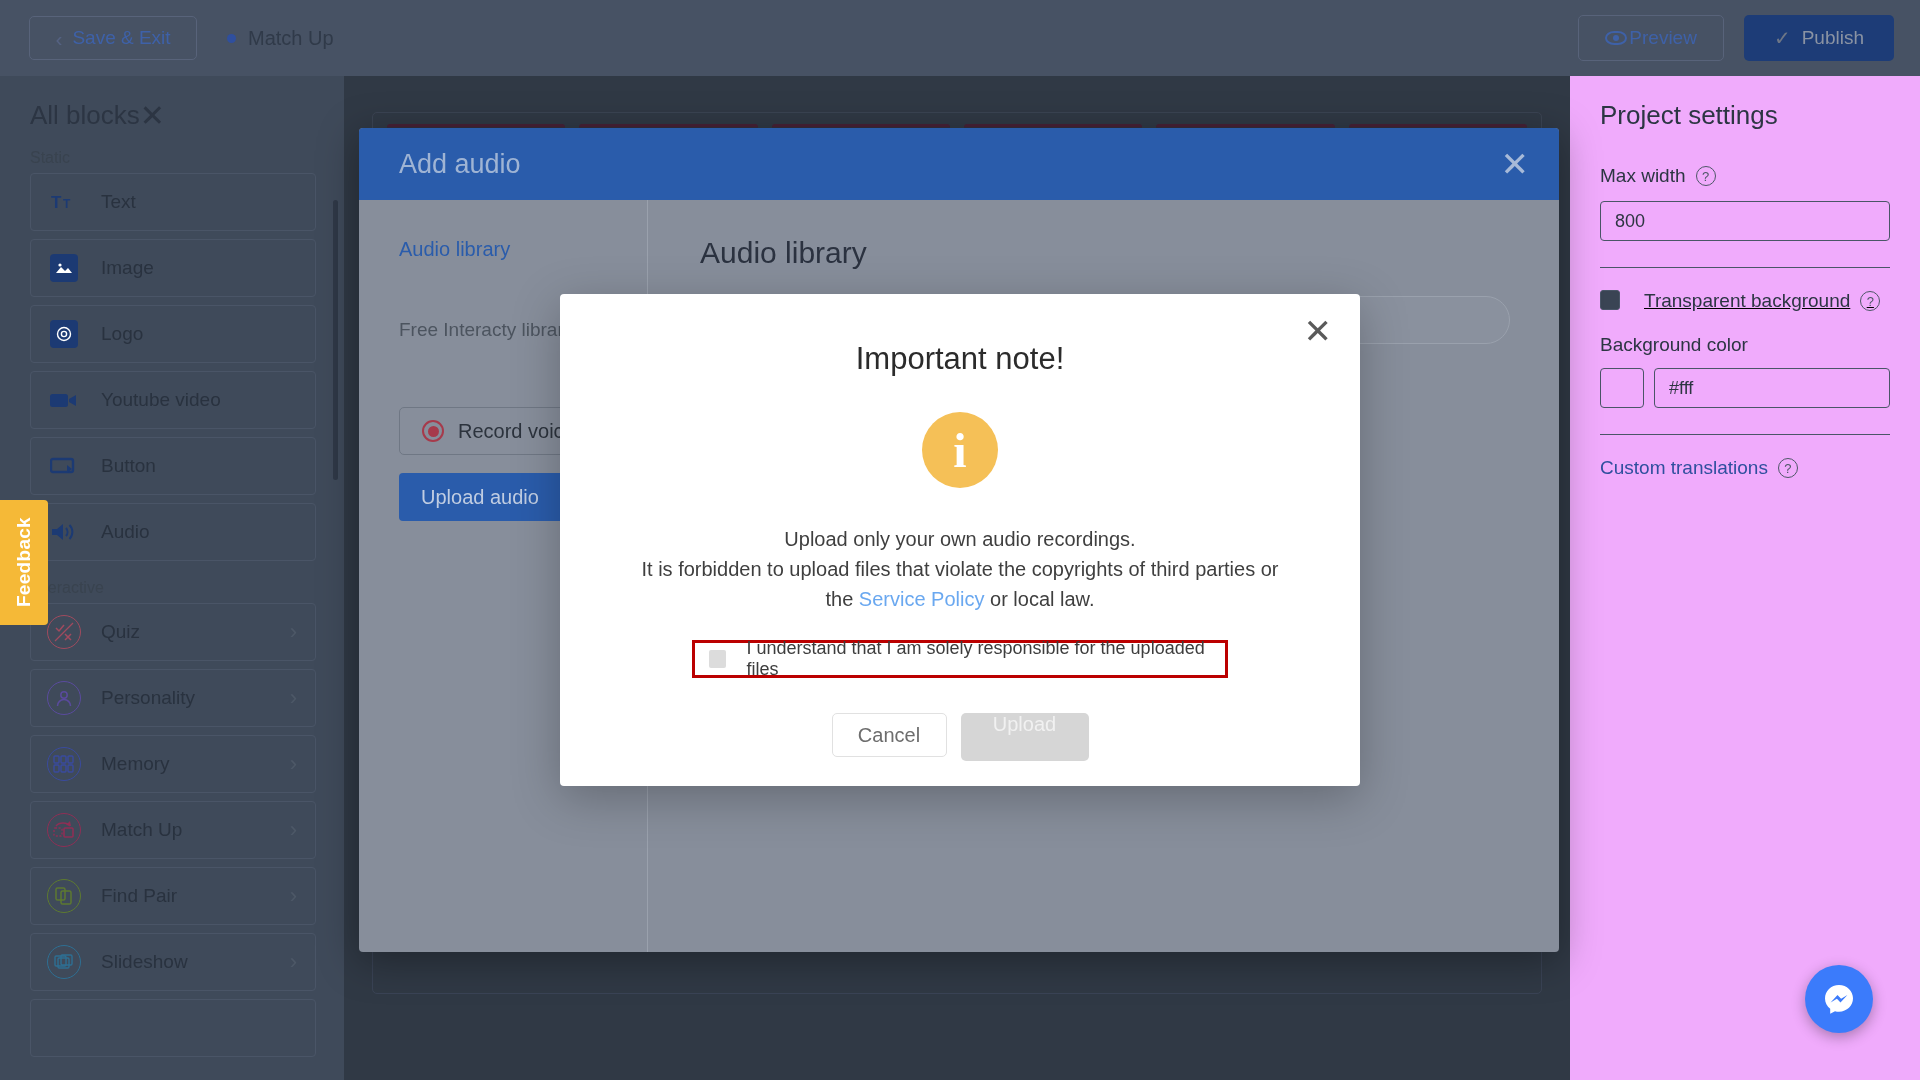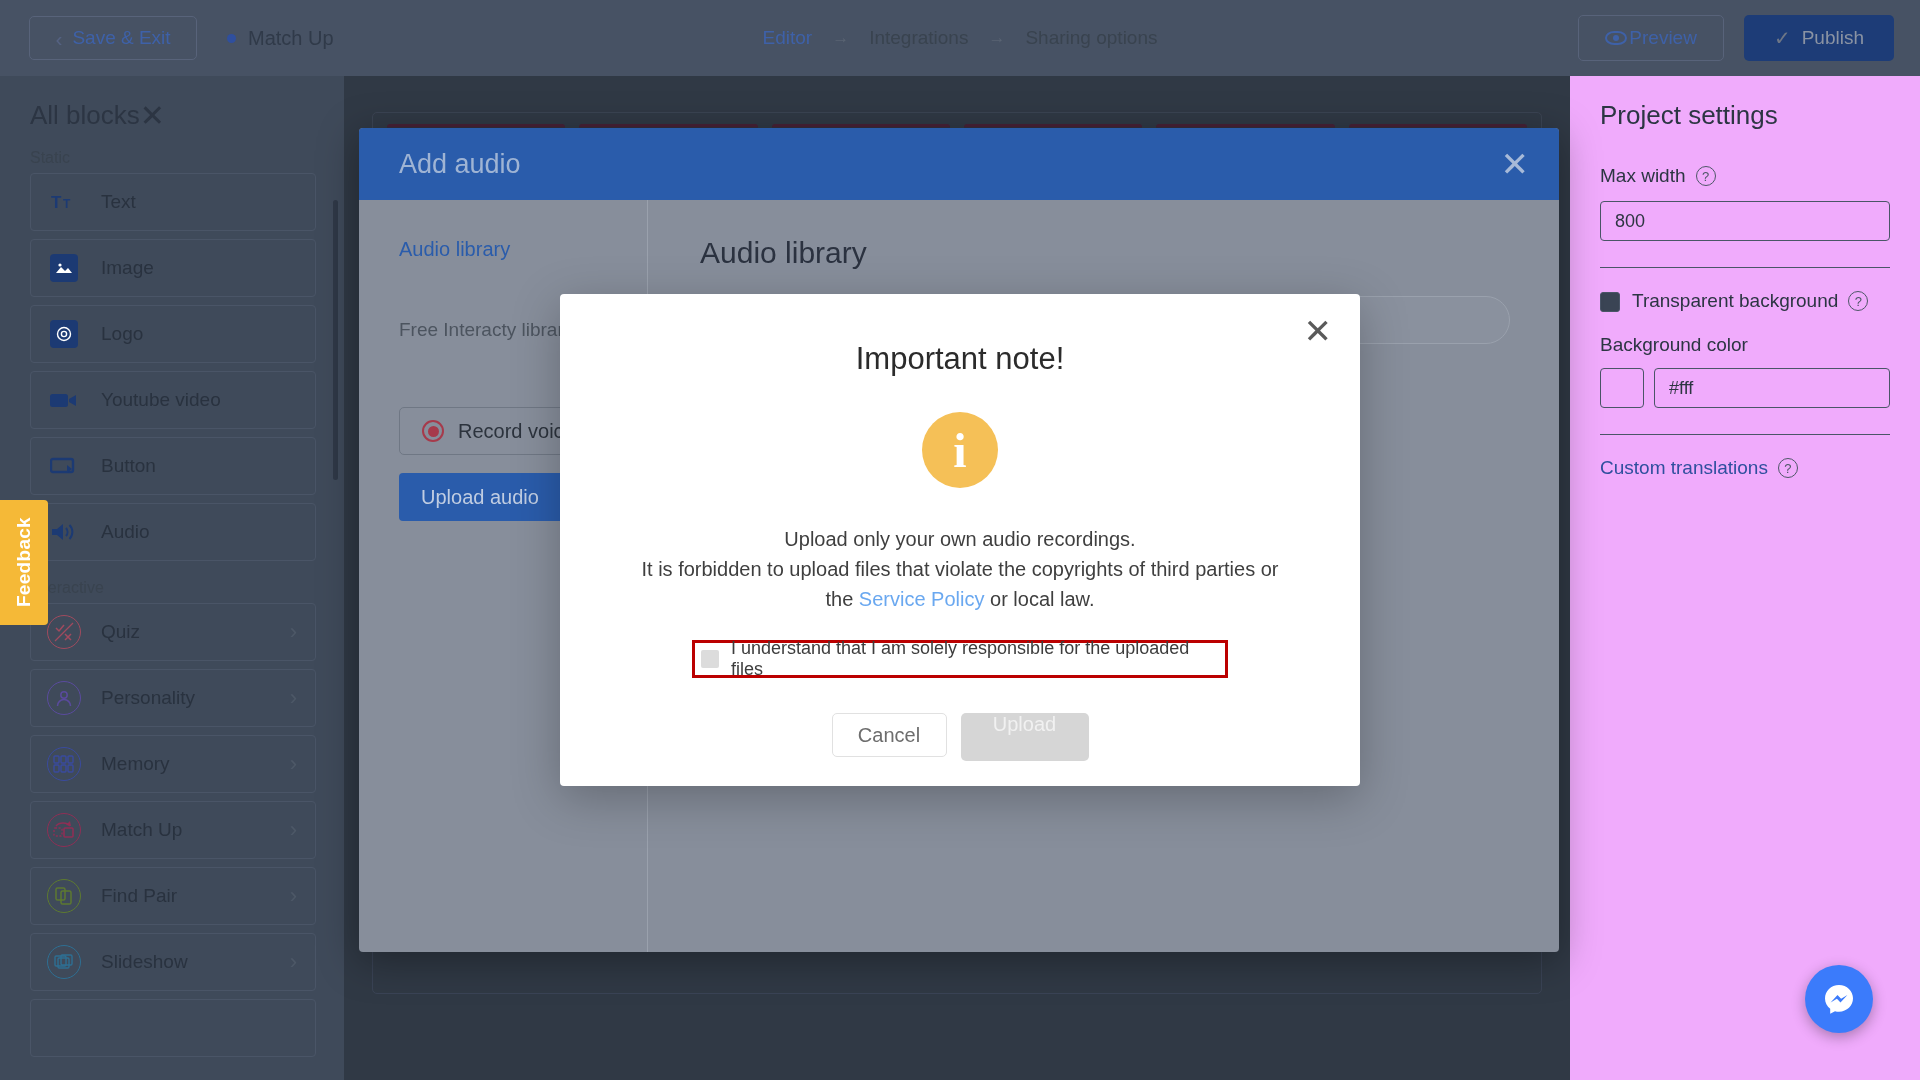--- a/index.html
+++ b/index.html
@@ -110,21 +110,21 @@
   .rb-label { font-size: 19px; color: #2c3543; display:flex; align-items:center; gap:10px; }
   .qmark { width: 20px; height: 20px; border-radius: 50%; border: 1.4px solid #4d5767;
            color: #4d5767; font-size: 13px; display:flex; align-items:center; justify-content:center; }
   .rb-input {
     margin-top: 14px; height: 40px; width: 100%;
     border: 1px solid #4a5567; border-radius: 4px;
     display: flex; align-items: center; padding: 0 14px;
     color: #2d3542; font-size: 18px;
   }
   .rb-div { height:1px; background:#4a5567; margin: 26px 0 22px; }
-  .rb-check { display:flex; align-items:flex-end; gap:12px; }
+  .rb-check { display:flex; align-items:flex-start; gap:24px;text-decoration:underline; }
   .cb { width: 20px; height: 20px; background: #3a4454; border: 1px solid #4a5567; border-radius: 3px; }
   .rb-sub { font-size: 19px; color: #2c3543; margin: 22px 0 12px; }
   .color-row { display:flex; gap: 10px; }
   .swatch { width: 44px; height: 40px; border: 1px solid #4a5567; border-radius: 4px; }
   .rb-link { color: #2f4f9e; font-size: 19px; display:flex; align-items:center; gap:10px; }
 
   
   .canvas { position: absolute; left: 344px; top: 76px; width: 1226px; height: 1004px; background: #3b4654; }
   .card-top {
     position: absolute; left: 28px; top: 36px; right: 28px; height: 60px;
@@ -191,21 +191,21 @@
     color: #fff; font-size: 48px; font-family: "Liberation Serif", serif; font-weight: bold;
   }
   .note-text {
     margin-top: 36px; text-align:center; color: #3f3f3f; font-size: 20px; line-height: 30px;
     padding: 0 40px;
   }
   .note-text a { color: #6aa8f0; text-decoration: none; }
   .note-check-wrap {
     margin: 26px auto 0; width: 536px; height: 38px;
     border: 3px solid #bb0000;
-    display: flex; align-items: center; gap: 12px; padding-left: 6px;
+    display: flex; align-items: center; gap: 20px; padding-left: 14px;
     background: #fff;
   }
   .note-cb { width: 18px; height: 18px; background: #dcdcdc; border-radius: 2px; }
   .note-check-label { font-size: 18px; color: #3d3d3d; }
   .note-actions { margin-top: 35px; display: flex; justify-content: center; gap: 14px; }
   .btn-cancel {
     height: 44px; width: 115px; border: 1px solid #e1e1e1; border-radius: 5px;
     background: #fff; color: #6d6d6d; font-size: 20px;
     display:flex; align-items:center; justify-content:center;
   }
@@ -231,27 +231,20 @@
   <div class="topbar">
     <div class="save-exit">
       <span class="chev-left">‹</span>
       <span>Save &amp; Exit</span>
     </div>
     <div class="proj-title">
       <span class="dot"></span>
       <span>Match Up</span>
     </div>
 
-    <div class="breadcrumb">
-      <span class="bc-item active">Editor</span>
-      <span class="bc-arrow">→</span>
-      <span class="bc-item">Integrations</span>
-      <span class="bc-arrow">→</span>
-      <span class="bc-item">Sharing options</span>
-    </div>
 
     <div class="top-right">
       <div class="btn-preview">
         <span class="eye"></span>
         <span>Preview</span>
       </div>
       <div class="btn-publish">
         <span class="tick">✓</span>
         <span>Publish</span>
       </div>

